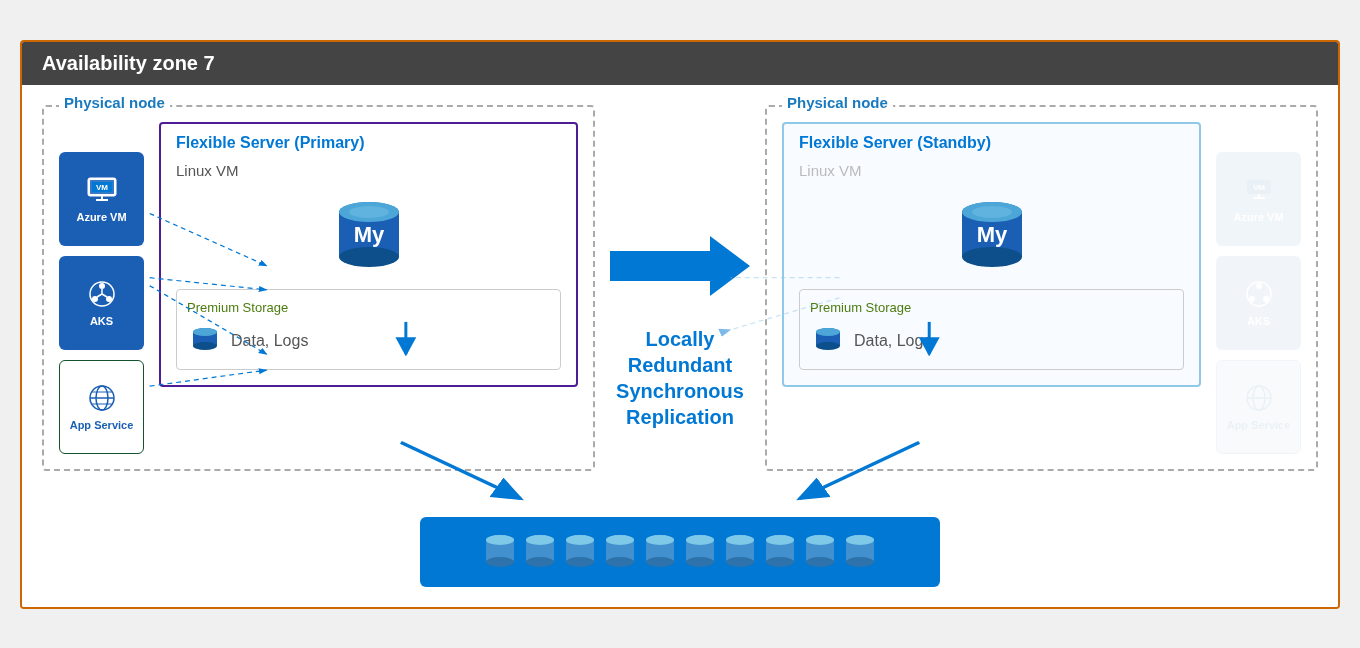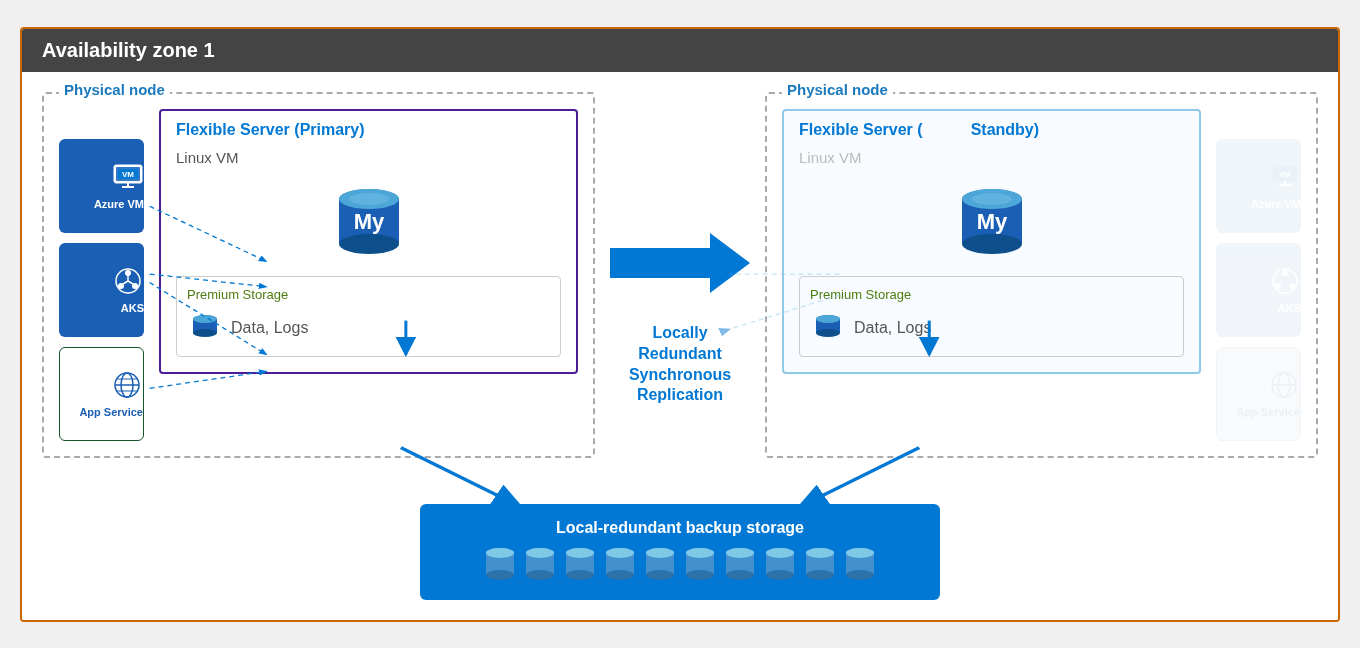--- a/index.html
+++ b/index.html
@@ -61,21 +61,21 @@
       gap: 10px;
       margin-top: 30px;
     }
     .client-icon-box {
       background: #1a5fb4;
       border-radius: 6px;
       width: 85px;
       height: 94px;
       display: flex;
       flex-direction: column;
-      align-items: flex-end;
+      align-items: center;
       justify-content: center;
       color: white;
       font-size: 11px;
       font-weight: 600;
       gap: 5px;
     }
     .client-icon-box.app-service {
       background: white;
       border: 1px solid #14532d;
       color: #1a5fb4;
@@ -126,21 +126,21 @@
     
     .replication-label {
       display: flex;
       flex-direction: column;
       align-items: center;
       justify-content: center;
       min-width: 140px;
       margin-top: 60px;
     }
     .replication-text {
-      font-size: 16px;
+      font-size: 20px;
       font-weight: bold;
       color: #0078d4;
       text-align: center;
       line-height: 1.3;
     }
     
     .right-node-inner {
       display: flex;
       gap: 15px;
       align-items: flex-start;
@@ -195,21 +195,21 @@
     .linux-vm-label.faded {
       color: #bbb;
     }
   </style>
 </head>
 <body>
 
 <div class="diagram-wrapper">
 
   <div class="diagram-header">
-    <span>Availability zone 1</span>
+    <span>Availability zone 7</span>
   </div>
 
   <div class="diagram-body">
     <div class="full-layout">
       <div class="content-layer">
 
         <div class="top-row">
 
           <div class="physical-node" style="flex: 1.15;">
             <span class="physical-node-label">Physical node</span>
@@ -315,21 +315,21 @@
 Replication</span>
             </div>
           </div>
 
           <div class="physical-node" style="flex:1.15;">
             <span class="physical-node-label">Physical node</span>
             <div class="right-node-inner">
 
               <div class="flex-server-box standby" style="flex:1;">
                 <div class="flex-server-title">
-                  <span>Flexible Server (</span><span style="color:#0078d4;margin-left:48px;">Standby</span><span>)</span>
+                  <span>Flexible Server (</span><span style="color:#0078d4;">Standby</span><span>)</span>
                 </div>
                 <div class="linux-vm-label faded">Linux VM</div>
 
                 <div style="display:flex;justify-content:center;margin:8px 0 12px;">
                   <svg width="90" height="90" viewBox="0 0 90 90">
                     <ellipse cx="45" cy="25" rx="30" ry="10" fill="#1a7abf"></ellipse>
                     <rect x="15" y="25" width="60" height="45" fill="#1a5fb4"></rect>
                     <ellipse cx="45" cy="70" rx="30" ry="10" fill="#0d4f8a"></ellipse>
                     <ellipse cx="45" cy="25" rx="30" ry="10" fill="#4da6d8"></ellipse>
                     <text x="45" y="55" text-anchor="middle" fill="white" font-size="22" font-weight="bold" font-family="Arial">My</text>
@@ -380,21 +380,20 @@
                 </div>
               </div>
 
             </div>
           </div>
 
         </div>
 
         <div class="backup-section">
           <div class="backup-box">
-            <div class="backup-label">Local-redundant backup storage</div>
             <div class="backup-icons">
 
               <svg width="400" height="40" viewBox="0 0 400 40">
 
                 <g transform="translate(0,0)">
                   <ellipse cx="20" cy="8" rx="14" ry="5" fill="#5ba3e0"></ellipse>
                   <rect x="6" y="8" width="28" height="22" fill="#4390cf"></rect>
                   <ellipse cx="20" cy="30" rx="14" ry="5" fill="#2d72aa"></ellipse>
                   <ellipse cx="20" cy="8" rx="14" ry="5" fill="#7ec8e8"></ellipse>
                 </g>

